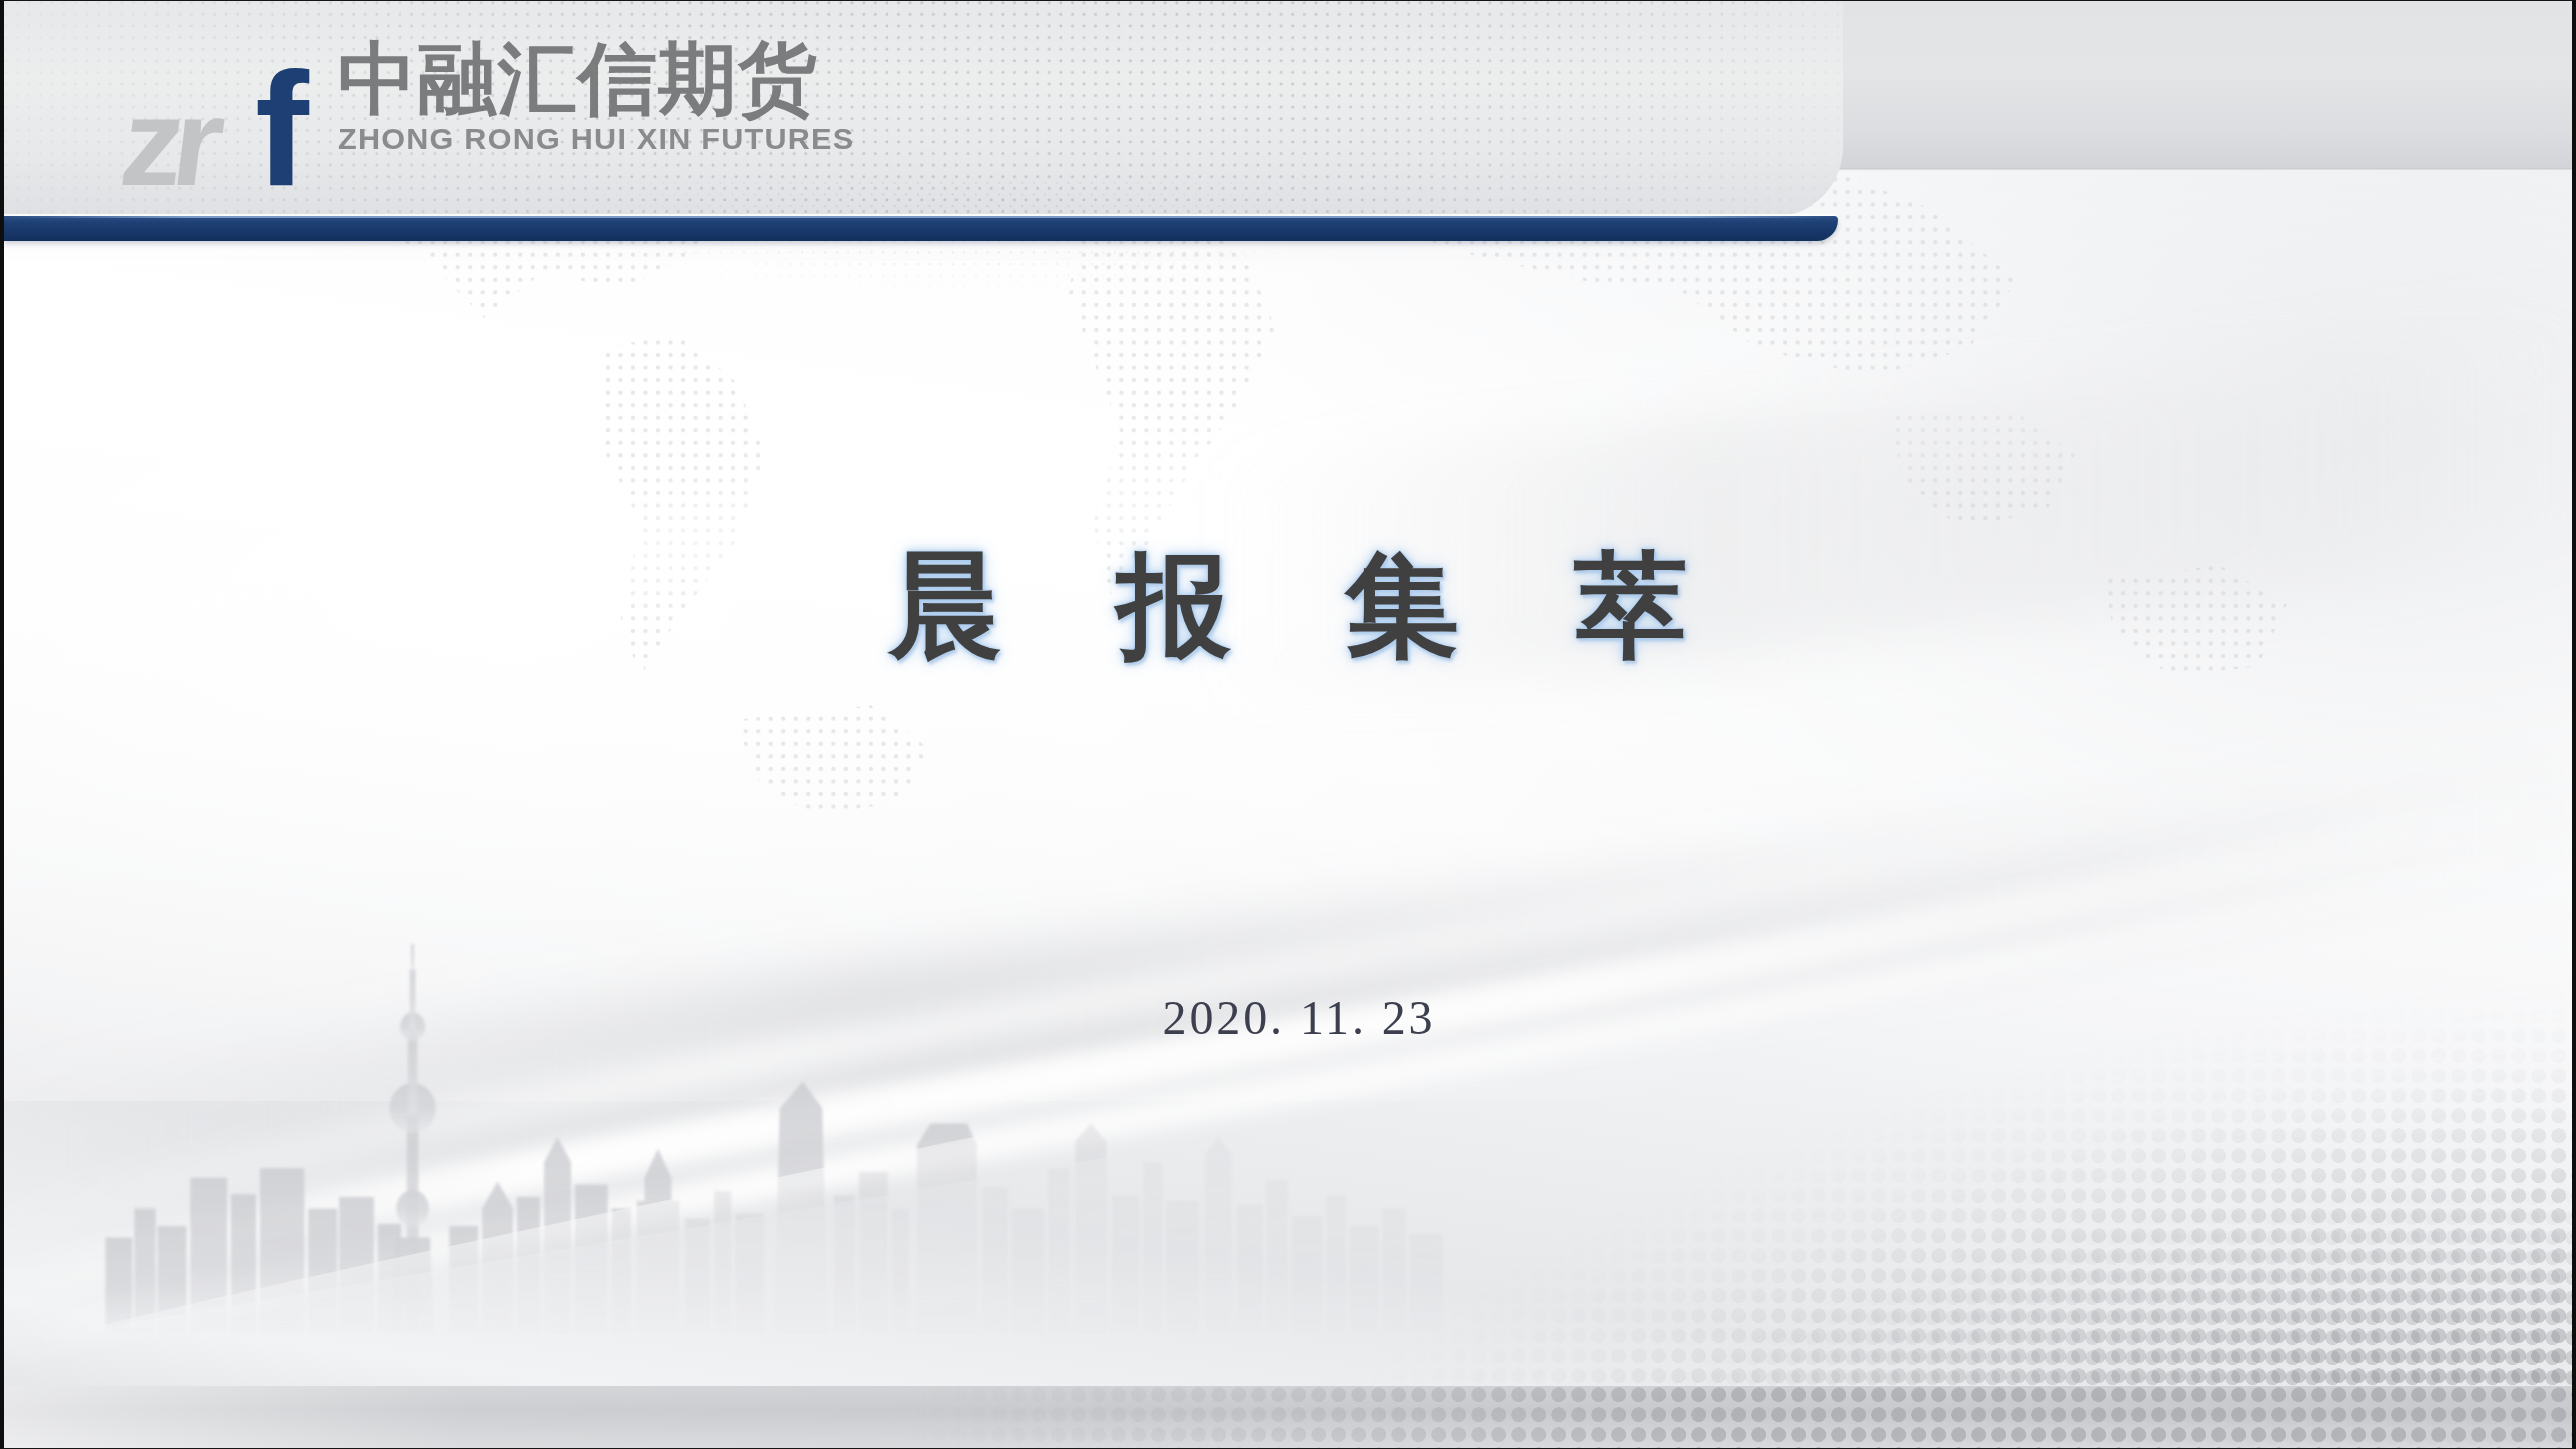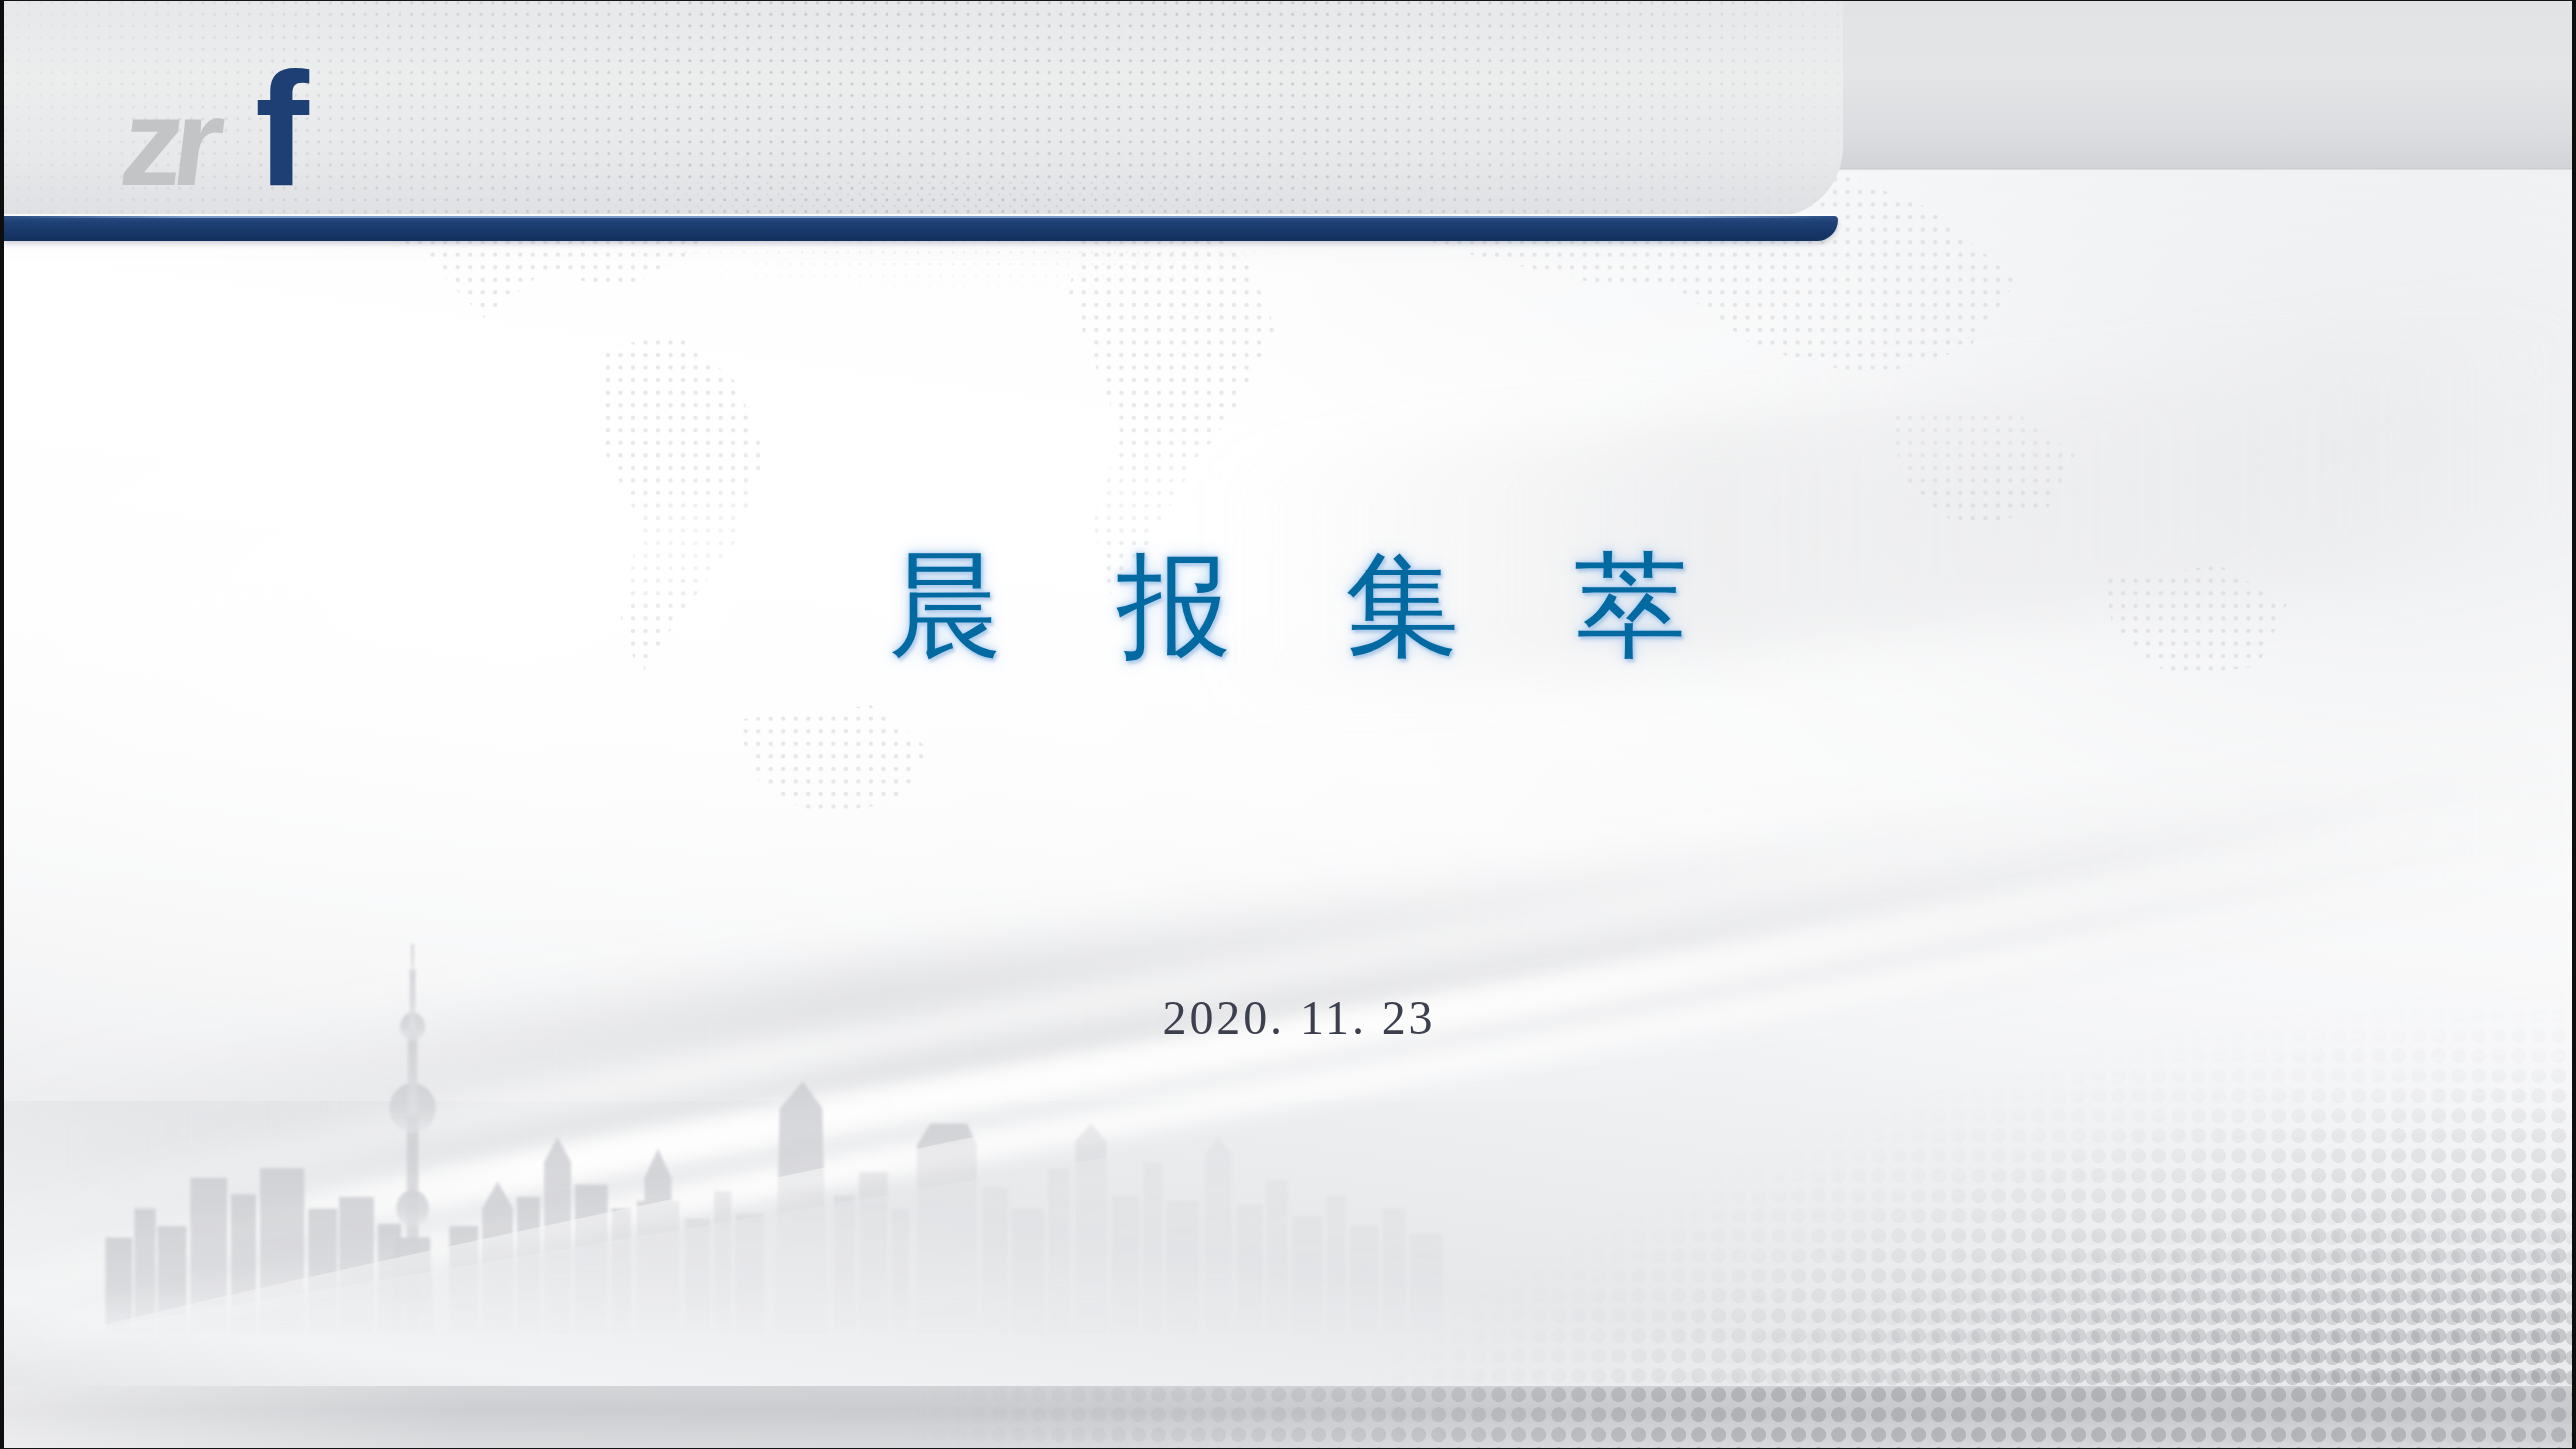--- a/index.html
+++ b/index.html
@@ -202,26 +202,26 @@
   
   .title-wrap {
     position: absolute;
     left: 0; right: 0;
     top: 546px;
     text-align: center;
   }
   .title {
     display: inline-block;
     font-family: "Liberation Serif", "DejaVu Serif", serif;
-    font-weight: 400;
+    font-weight: 700;
     font-size: 114px;
     line-height: 1.06;
     letter-spacing: 43px;
     text-indent: 43px;
-    color: #0369a1;
+    color: #404040;
     text-shadow:
        0 0 1.9px rgba(173,205,240,0.95),
        0 0 6.8px rgba(165,200,238,0.95),
        0 0 15.5px rgba(180,210,242,0.85),
        1.9px 2.9px 2.9px rgba(120,160,205,0.45);
     white-space: nowrap;
   }
 
   
   .date-wrap {
@@ -355,20 +355,24 @@
   <div class="header-dots"></div>
   <div class="header-dots-spill"></div>
 
   <div class="navy-rule"></div>
   <div class="navy-rule-hl"></div>
 
   <div class="logo">
     <div class="logo-mark">
       <span class="logo-zr">zr</span>
       <span class="logo-f">f</span>
+    </div>
+    <div class="logo-text">
+      <div class="logo-cn">中融汇信期货</div>
+      <div class="logo-en">ZHONG RONG HUI XIN FUTURES</div>
     </div>
   </div>
 
   <svg class="swoosh" viewBox="0 0 2666 1500" preserveAspectRatio="none" aria-hidden="true">
     <defs>
       <linearGradient id="rib1" x1="0" y1="0" x2="1" y2="0">
         <stop offset="0%" stop-color="#ffffff" stop-opacity="0"></stop>
         <stop offset="22%" stop-color="#ffffff" stop-opacity="0.95"></stop>
         <stop offset="60%" stop-color="#ffffff" stop-opacity="0.85"></stop>
         <stop offset="100%" stop-color="#ffffff" stop-opacity="0"></stop>

